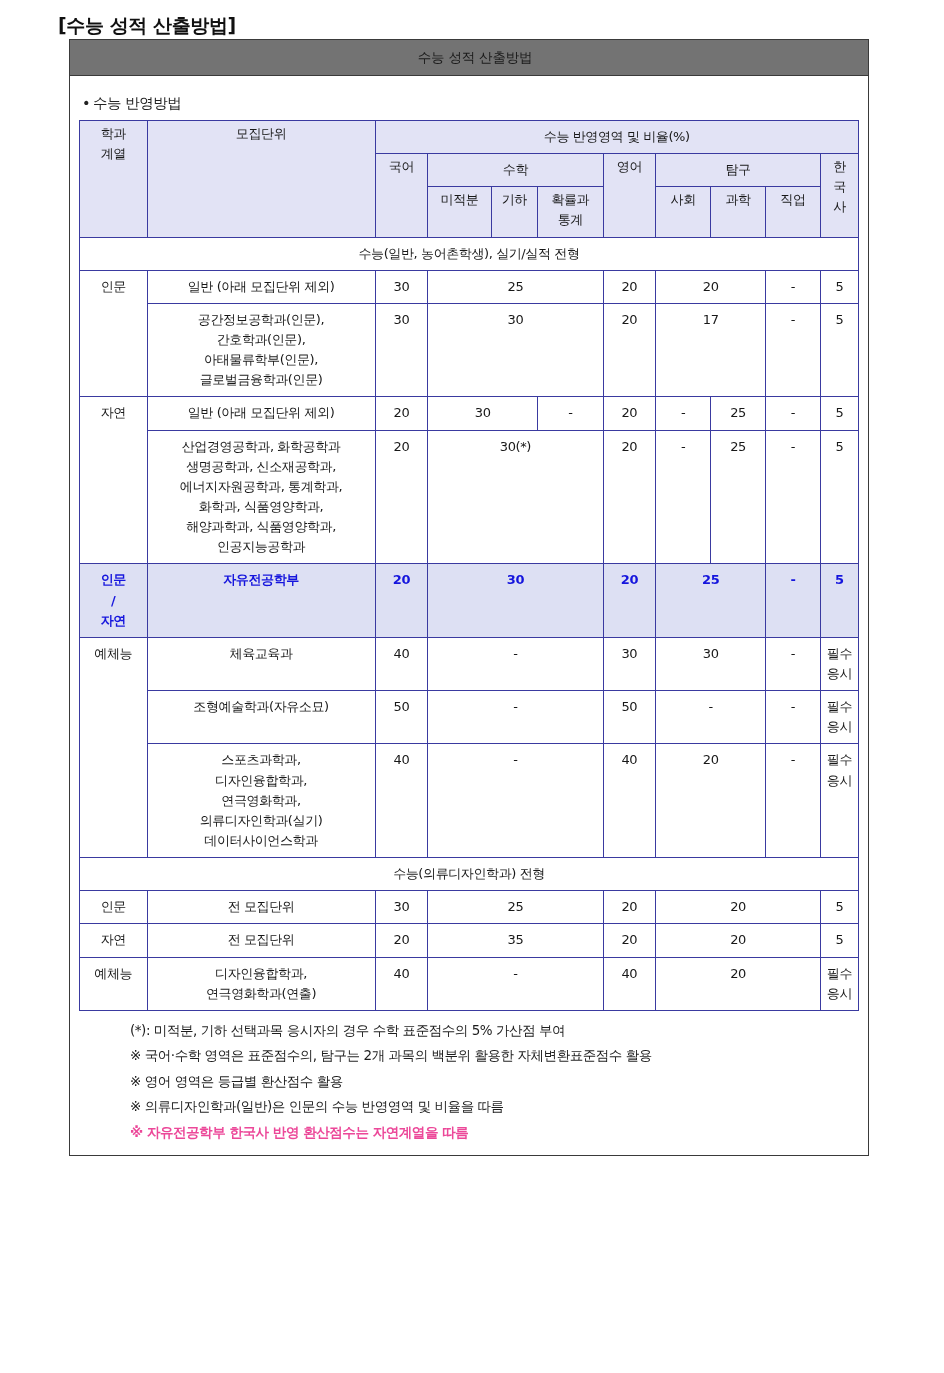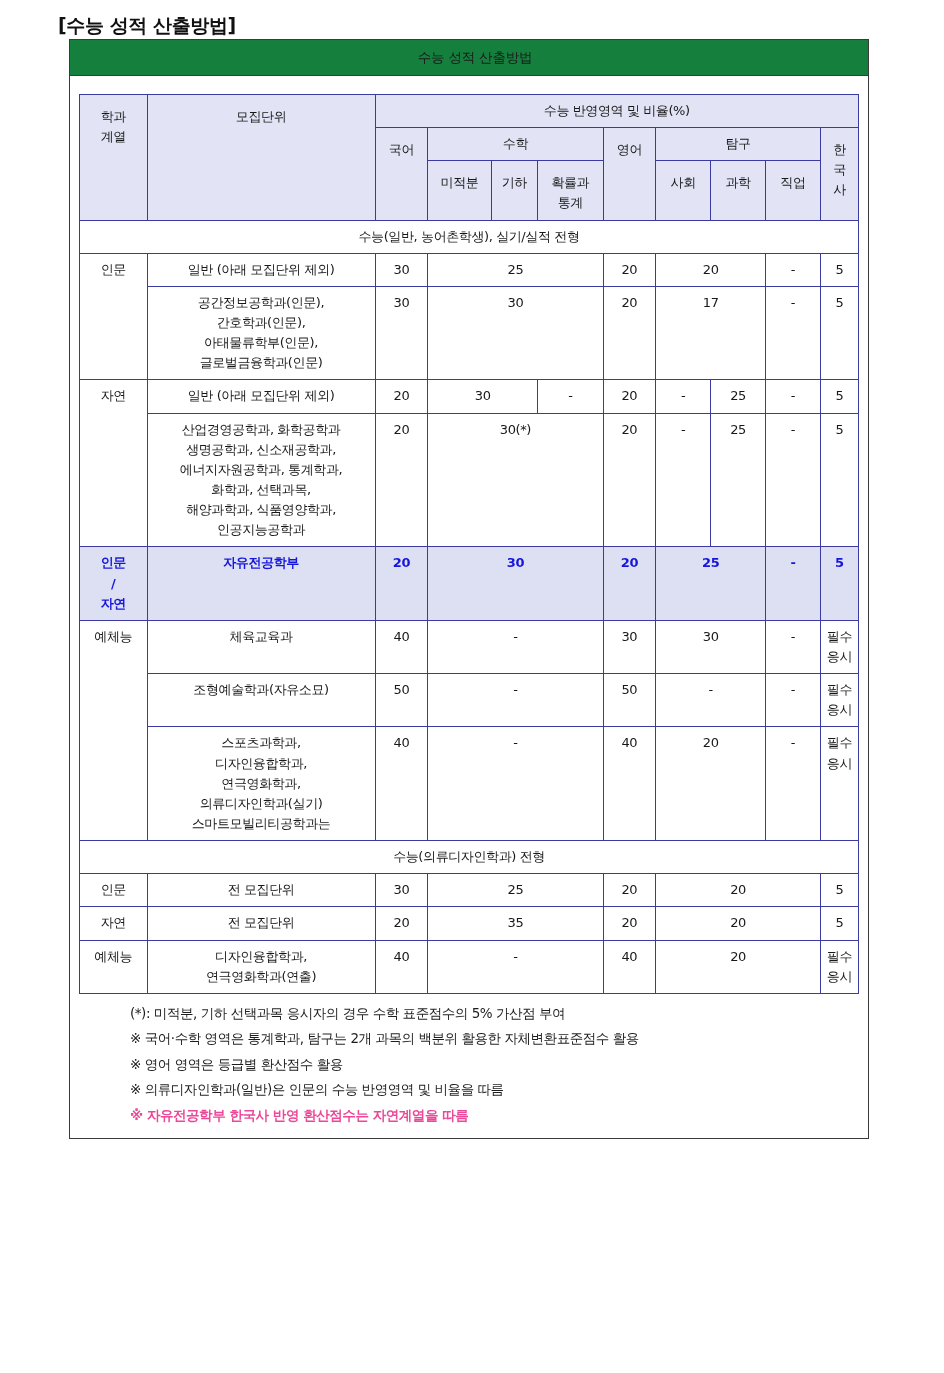--- a/index.html
+++ b/index.html
@@ -35,21 +35,21 @@
     position: absolute;
     left: 69px;
     top: 39px;
     width: 800px;
     border: 1px solid #3a3a3a;
     box-sizing: border-box;
     background: #ffffff;
   }
   .outer-head {
     border-bottom: 1px solid #3a3a3a;
-    background: #15803d;
+    background: #737373;
     text-align: center;
     font-size: 13.5px;
     letter-spacing: -0.2px;
     padding: 9px 0 8px 12px;
     color: #1a1a1a;
   }
   .outer-body {
     padding: 18px 8px 8px 8px;
   }
   .bullet-line {
@@ -82,21 +82,21 @@
     line-height: 1.55;
     word-break: keep-all;
     box-sizing: border-box;
   }
   table.main thead td {
     background: #e2e3f5;
     vertical-align: middle;
   }
   table.main td.hdr-tall {
     vertical-align: top;
-    padding-top: 12px;
+    padding-top: 3px;
   }
   .section-row td {
     background: #ffffff;
     font-size: 13.5px;
     letter-spacing: -0.4px;
     padding: 7px 0 7px 0;
     vertical-align: middle;
     color: #111111;
   }
   .cat-cell { vertical-align: top; padding-top: 7px; }
@@ -134,20 +134,23 @@
 <div class="page">
 
   <div class="doc-title">[수능 성적 산출방법]</div>
 
   <div class="outer-box">
 
     <div class="outer-head">수능 성적 산출방법</div>
 
     <div class="outer-body">
 
+      <div class="bullet-line">
+        <span class="dot">•</span><span>수능 반영방법</span>
+      </div>
 
       <table class="main">
         <colgroup>
           <col style="width:64px">
           <col style="width:216px">
           <col style="width:50px">
           <col style="width:60px">
           <col style="width:44px">
           <col style="width:62px">
           <col style="width:50px">
@@ -233,21 +236,21 @@
             <td class="num-cell">25</td>
             <td class="num-cell">-</td>
             <td class="num-cell">5</td>
           </tr>
 
           <tr>
             <td class="unit-cell multi-line">
               <span>산업경영공학과, 화학공학과</span><br>
               <span>생명공학과, 신소재공학과,</span><br>
               <span>에너지자원공학과, 통계학과,</span><br>
-              <span>화학과, 선택과목,</span><br>
+              <span>화학과, 식품영양학과,</span><br>
               <span>해양과학과, 식품영양학과,</span><br>
               <span>인공지능공학과</span>
             </td>
             <td class="num-cell">20</td>
             <td colspan="3" class="num-cell">30(*)</td>
             <td class="num-cell">20</td>
             <td class="num-cell">-</td>
             <td class="num-cell">25</td>
             <td class="num-cell">-</td>
             <td class="num-cell">5</td>
@@ -294,21 +297,21 @@
               <span>응시</span>
             </td>
           </tr>
 
           <tr>
             <td class="unit-cell multi-line">
               <span>스포츠과학과,</span><br>
               <span>디자인융합학과,</span><br>
               <span>연극영화학과,</span><br>
               <span>의류디자인학과(실기)</span><br>
-              <span>스마트모빌리티공학과는</span>
+              <span>데이터사이언스학과</span>
             </td>
             <td class="num-cell">40</td>
             <td colspan="3" class="num-cell">-</td>
             <td class="num-cell">40</td>
             <td colspan="2" class="num-cell">20</td>
             <td class="num-cell">-</td>
             <td class="num-cell ko-vert">
               <span>필수</span><br>
               <span>응시</span>
             </td>
@@ -352,21 +355,21 @@
               <span>필수</span><br>
               <span>응시</span>
             </td>
           </tr>
 
         </tbody>
       </table>
 
       <div class="notes">
         <div class="note">(*): 미적분, 기하 선택과목 응시자의 경우 수학 표준점수의 5% 가산점 부여</div>
-        <div class="note">※ 국어·수학 영역은 통계학과, 탐구는 2개 과목의 백분위 활용한 자체변환표준점수 활용</div>
+        <div class="note">※ 국어·수학 영역은 표준점수의, 탐구는 2개 과목의 백분위 활용한 자체변환표준점수 활용</div>
         <div class="note">※ 영어 영역은 등급별 환산점수 활용</div>
         <div class="note">※ 의류디자인학과(일반)은 인문의 수능 반영영역 및 비율을 따름</div>
         <div class="note blue">※ 자유전공학부 한국사 반영 환산점수는 자연계열을 따름</div>
       </div>
 
     </div>
   </div>
 </div>
 
 </body></html>

